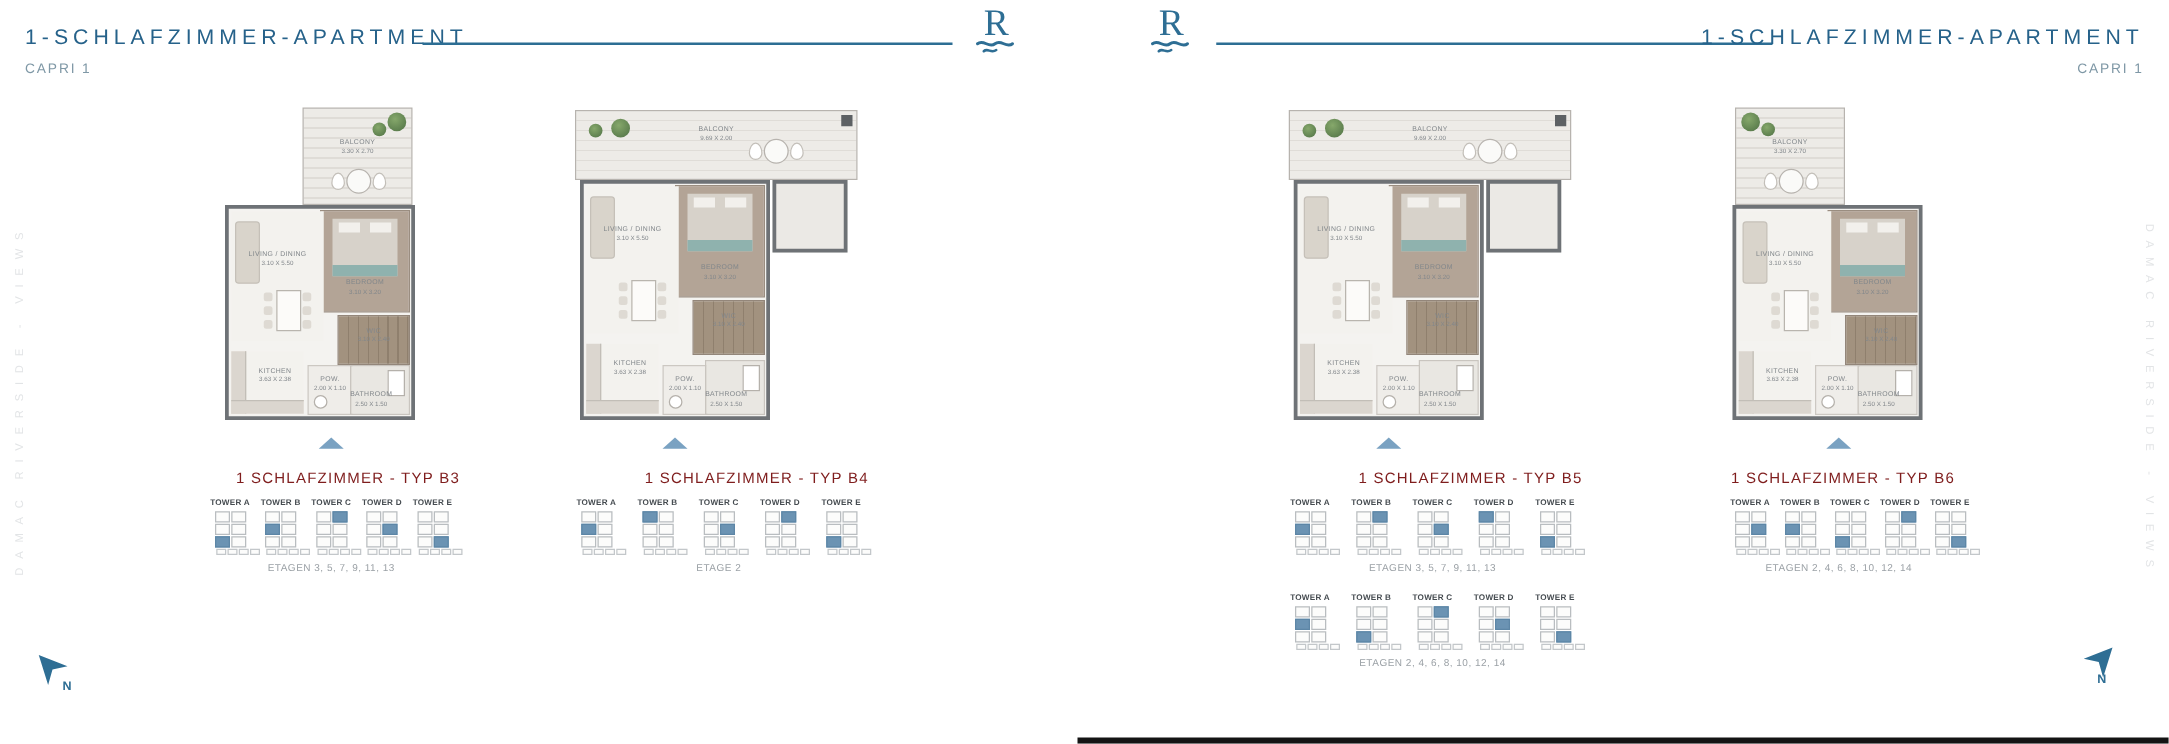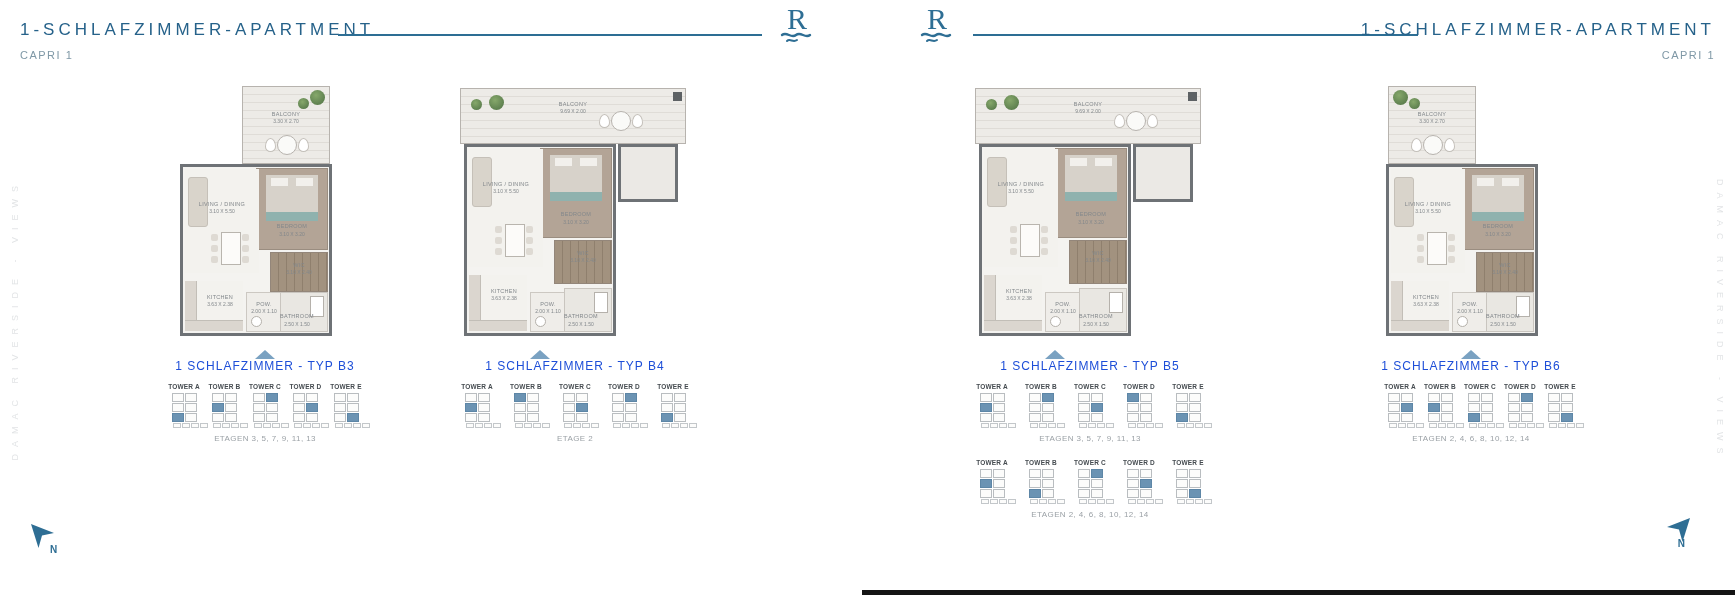--- a/index.html
+++ b/index.html
@@ -36,27 +36,27 @@
   .compass .n{position:absolute;font-size:10px;font-weight:bold;color:#2e6e94}
   .compass.l .n{left:22px;top:22px}
   .compass.r .n{right:22px;top:22px}
 
   .bottom-bar{position:absolute;left:862px;right:0;bottom:0;height:5px;background:#141414}
 
   
   .plan-col{position:absolute;top:86px}
   .col-b3{left:162px;width:206px}
   .col-b4{left:455px;width:240px}
-  .col-b5{left:970px;width:240px}
+  .col-b5{left:1026px;width:240px}
   .col-b6{left:1378px;width:186px}
   .graphic-slot{height:256px}
   .entry-arrow{width:0;height:0;border-left:10px solid transparent;border-right:10px solid transparent;
     border-bottom:9px solid #7aa2c2;margin:8px auto 0}
   .plan-col.largecol .entry-arrow{transform:translateX(-35px)}
-  .plan-label{margin-top:0;text-align:center;font-size:12px;color:#1d4ed8;letter-spacing:1px;white-space:nowrap}
+  .plan-label{margin-top:16px;text-align:right;font-size:12px;color:#7f1d1d;letter-spacing:1px;white-space:nowrap}
   .tower-rows{margin-top:10px}
   .tower-row{display:flex;justify-content:space-between;padding:0 2px;margin-top:16px}
   .tower-rows .tower-row:first-child{margin-top:0}
   .tower{display:flex;flex-direction:column;align-items:center;width:40px}
   .tower-label{font-size:6.5px;font-weight:bold;color:#454b50;letter-spacing:.2px;margin-bottom:3px;white-space:nowrap}
   .t-cluster{display:grid;grid-template-columns:12px 12px;gap:1px}
   .t-cell{height:9px;border:1px solid #b9bdc0;background:#fcfcfb;box-sizing:border-box}
   .t-cell.hl{background:#6b93b3;border-color:#5d86a6}
   .t-strip{display:flex;gap:1px;margin-top:1px;margin-left:12px}
   .t-scell{width:8px;height:5px;border:1px solid #c3c7ca;background:#fcfcfb;box-sizing:border-box}

